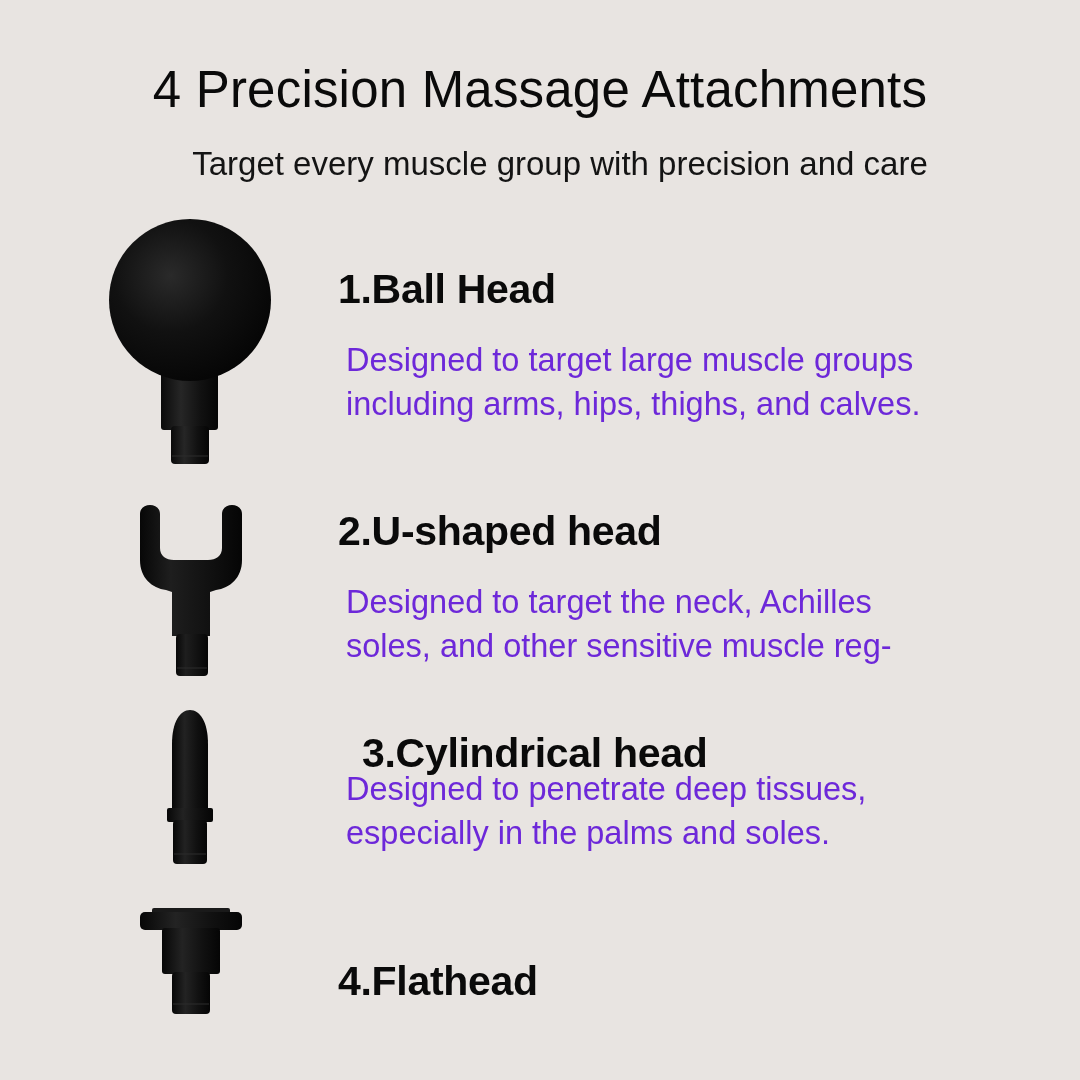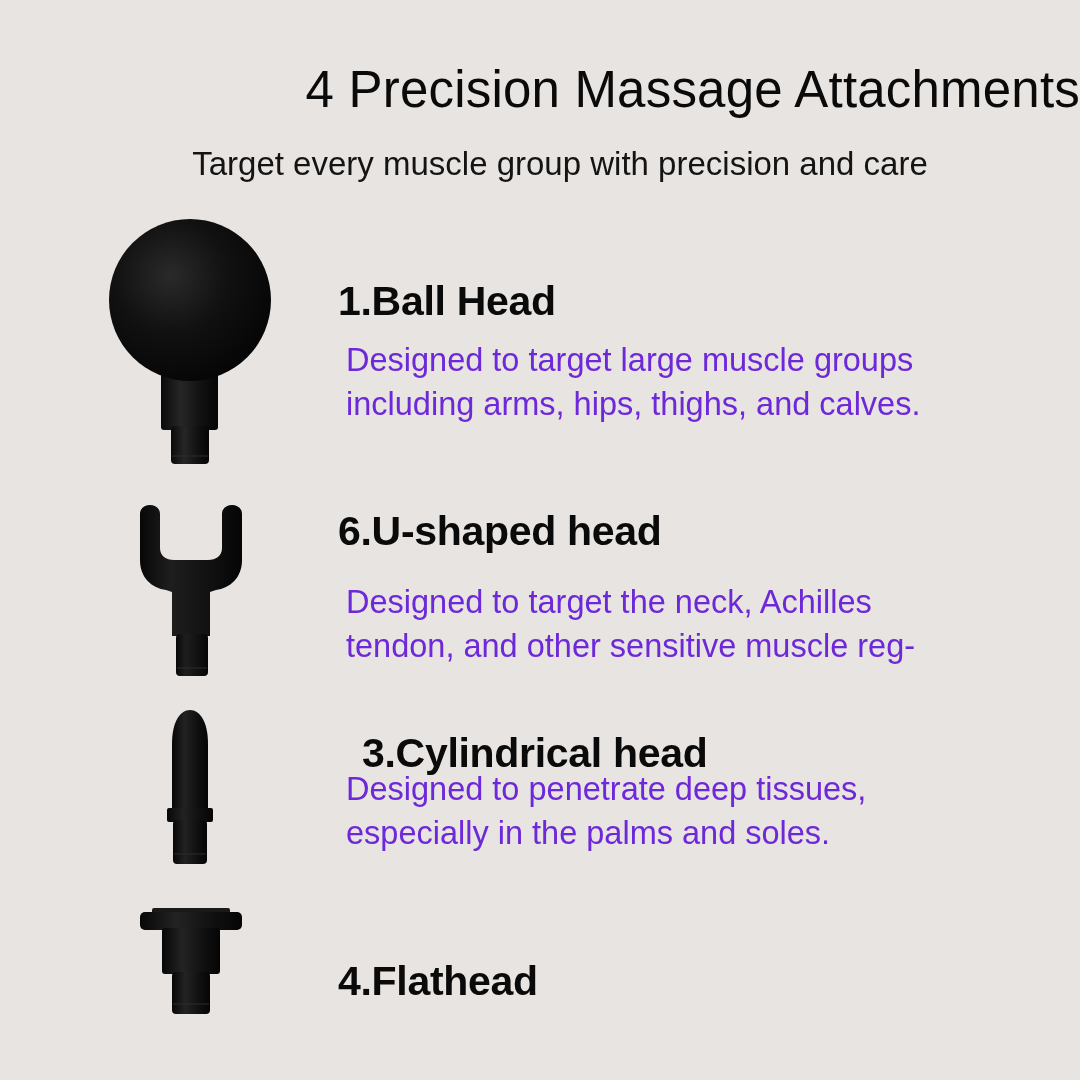--- a/index.html
+++ b/index.html
@@ -13,21 +13,21 @@
       position: relative;
       overflow: hidden;
       font-family: "Liberation Sans", "DejaVu Sans", sans-serif;
       color: #0d0d0d;
     }
     .title {
       position: absolute;
       left: 0;
       right: 0;
       top: 60px;
-      text-align: right;
+      text-align: center;
       font-size: 51px;
       font-weight: 500;
       letter-spacing: 0.2px;
       margin: 0;
       color: #0a0a0a;
     }
     .subtitle {
       position: absolute;
       left: 0;
       right: 0;
@@ -81,42 +81,42 @@
         <stop offset="0.35" stop-color="#262626"></stop>
         <stop offset="0.7" stop-color="#111"></stop>
         <stop offset="1" stop-color="#050505"></stop>
       </linearGradient>
     </defs>
     <rect x="57" y="150" width="57" height="62" rx="3" fill="url(#stemGrad)"></rect>
     <rect x="67" y="208" width="38" height="38" rx="4" fill="url(#stemGrad)"></rect>
     <line x1="68" y1="238" x2="104" y2="238" stroke="#2c2c2c" stroke-width="1"></line>
     <circle cx="86" cy="82" r="81" fill="url(#ballGrad)"></circle>
   </svg>
-  <h2 class="item-title" style="top:278px;">1.Ball Head</h2>
+  <h2 class="item-title" style="top:266px;">1.Ball Head</h2>
   <p class="item-desc" style="top:330px;">Designed to target large muscle groups
 including arms, hips, thighs, and calves.</p>
 </div>
 
 <div>
   <svg class="icon" style="left:126px; top:500px;" width="130" height="182" viewBox="0 0 130 182">
     <defs>
       <linearGradient id="uGrad" x1="0" x2="1" y1="0" y2="0">
         <stop offset="0" stop-color="#070707"></stop>
         <stop offset="0.3" stop-color="#1e1e1e"></stop>
         <stop offset="0.7" stop-color="#101010"></stop>
         <stop offset="1" stop-color="#050505"></stop>
       </linearGradient>
     </defs>
     <path d="M14,14 C14,2 34,2 34,14 L34,48 C34,56 40,60 48,60 L82,60 C90,60 96,56 96,48 L96,14 C96,2 116,2 116,14 L116,60 C116,78 104,88 90,90 L84,92 L84,136 L46,136 L46,92 L40,90 C26,88 14,78 14,60 Z" fill="url(#uGrad)"></path>
     <rect x="50" y="134" width="32" height="42" rx="4" fill="url(#uGrad)"></rect>
     <line x1="51" y1="168" x2="81" y2="168" stroke="#2c2c2c" stroke-width="1"></line>
   </svg>
-  <h2 class="item-title" style="top:508px;">6.U-shaped head</h2>
+  <h2 class="item-title" style="top:508px;">2.U-shaped head</h2>
   <p class="item-desc" style="top:572px;">Designed to target the neck, Achilles
-tendon, and other sensitive muscle reg-</p>
+soles, and other sensitive muscle reg-</p>
 </div>
 
 <div>
   <svg class="icon" style="left:164px; top:708px;" width="54" height="160" viewBox="0 0 54 160">
     <defs>
       <linearGradient id="cylGrad" x1="0" x2="1" y1="0" y2="0">
         <stop offset="0" stop-color="#070707"></stop>
         <stop offset="0.35" stop-color="#222"></stop>
         <stop offset="0.7" stop-color="#101010"></stop>
         <stop offset="1" stop-color="#050505"></stop>

